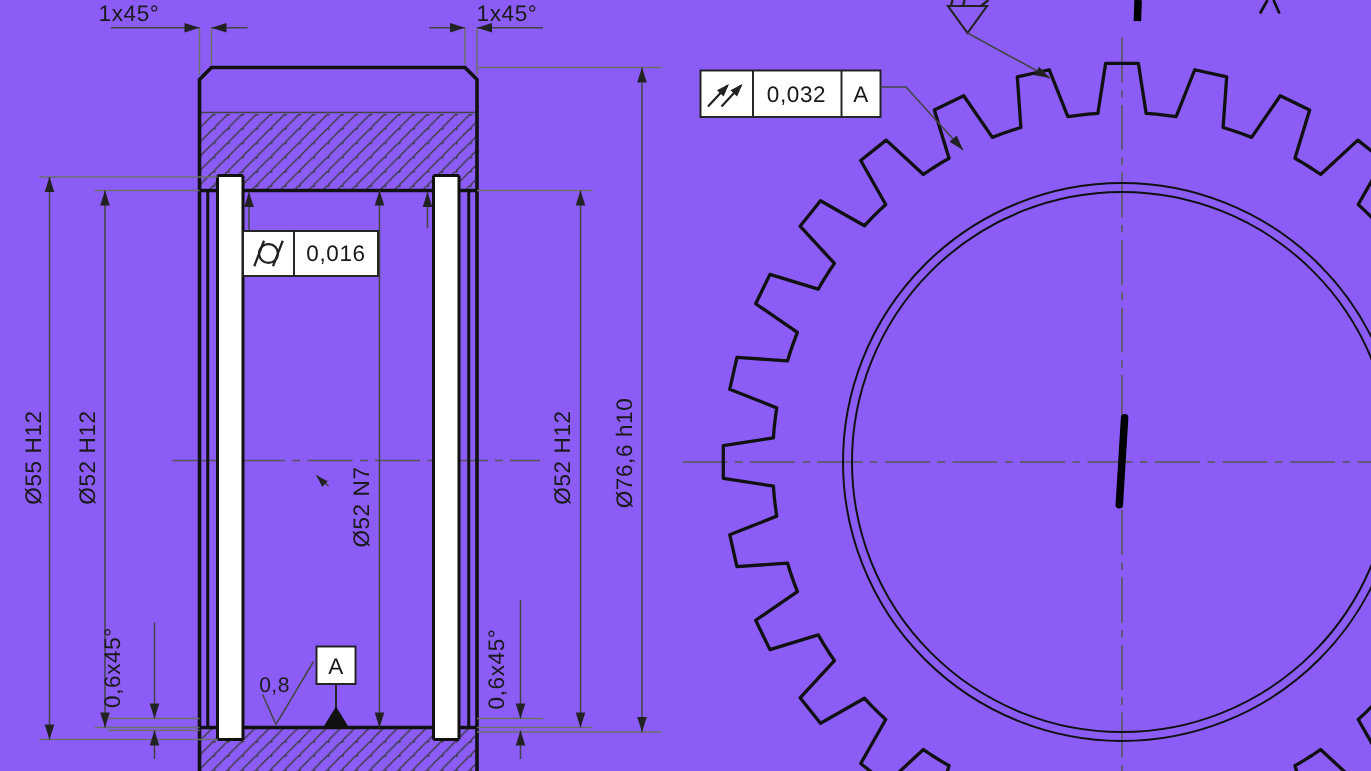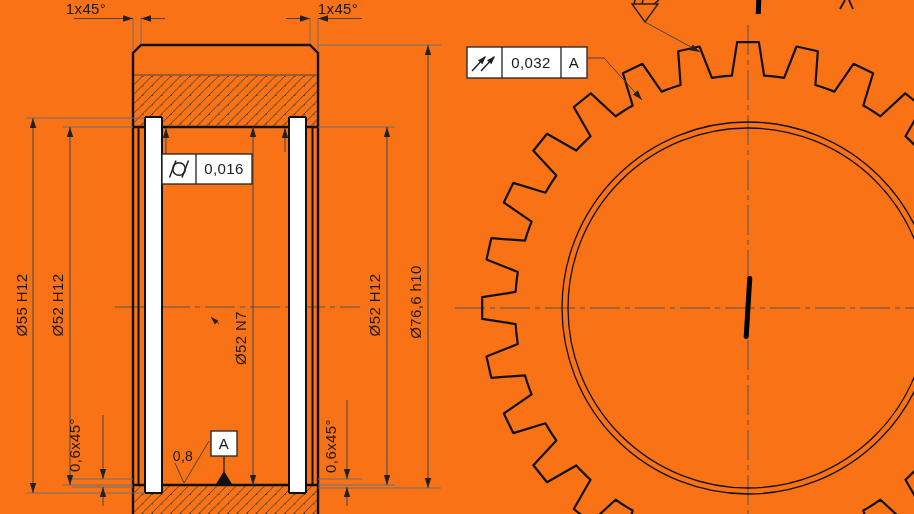--- a/index.html
+++ b/index.html
@@ -1,16 +1,16 @@
 <!DOCTYPE html>
 <html><head>
 <meta charset="utf-8">
 <style>
   html,body{margin:0;padding:0;background:#ffffff;}
-  .stage{position:relative;width:914px;height:514px;background:#f97316;overflow:hidden;}
+  .stage{position:relative;width:914px;height:514px;background:#8b5cf6;overflow:hidden;}
   svg{display:block;}
   text{font-family:"Liberation Sans", sans-serif;fill:#1a1a1a;}
   .lbl{font-size:15px;letter-spacing:.4px;}
   .lbl-sm{font-size:14px;letter-spacing:.3px;}
   .thick{stroke:#111;stroke-width:2.4;fill:none;stroke-linejoin:miter;}
   .med{stroke:#111;stroke-width:2;fill:none;}
   .thin{stroke:#444;stroke-width:1;fill:none;}
   .ext{stroke:#6e6e6e;stroke-width:1;fill:none;}
   .cl{stroke:#555;stroke-width:1;fill:none;stroke-dasharray:30 5 5 5;}
   .arrow{fill:#222;stroke:none;}

